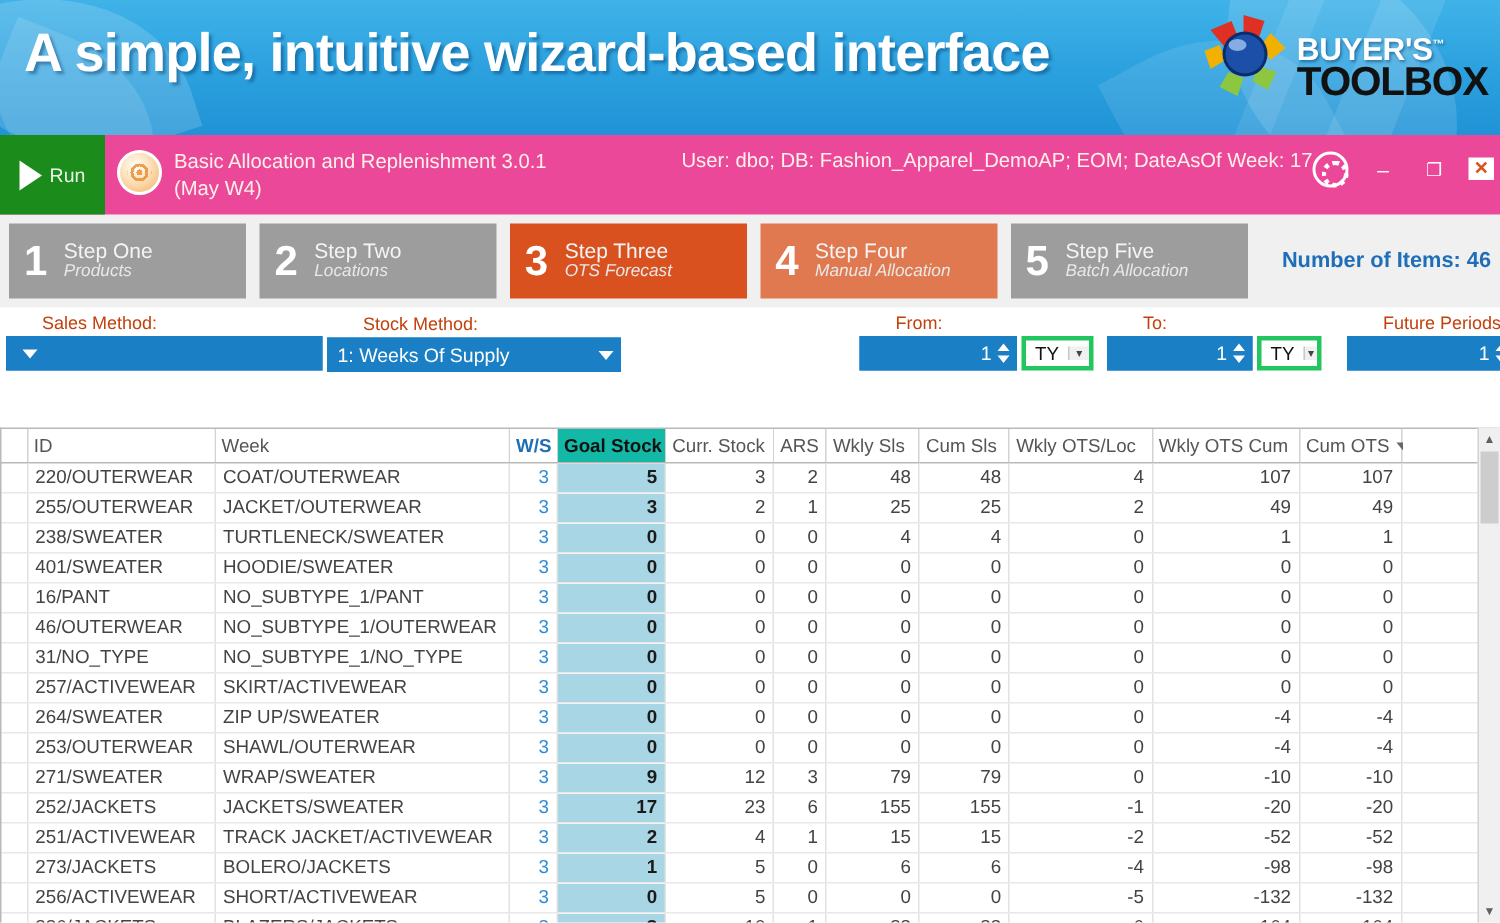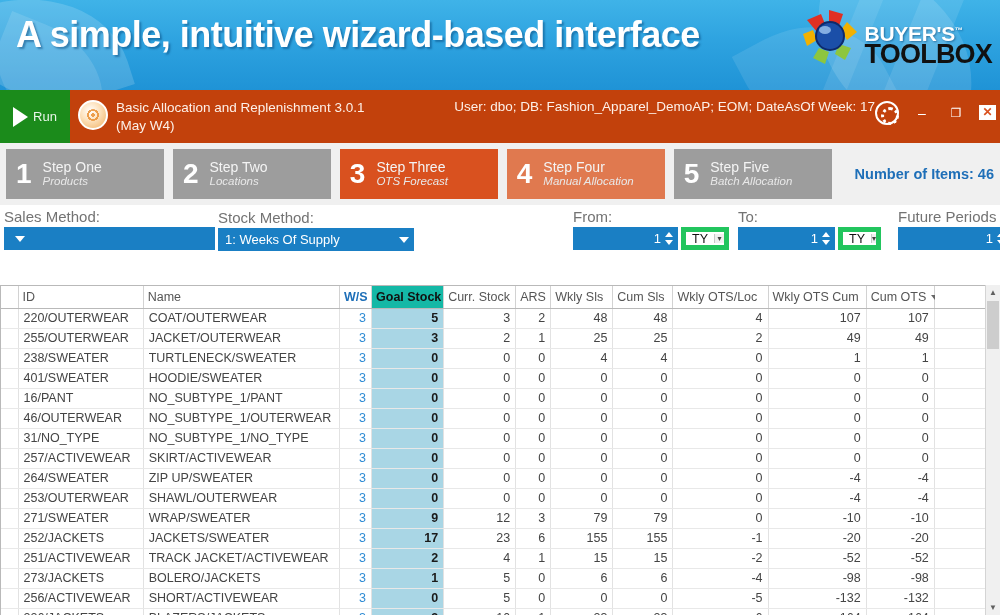--- a/index.html
+++ b/index.html
@@ -66,21 +66,21 @@
   .logo-l2 {
     font-size: 27px; font-weight: bold; color: #111111;
     letter-spacing: -0.8px;
   }
   .logo-tm { font-size: 8px; color: #ffffff; vertical-align: super; }
 
   
   .titlebar {
     position: relative;
     width: 1000px; height: 53px;
-    background: #c2410c;
+    background: #ec4899;
     display: flex; align-items: stretch;
   }
   .run-btn {
     width: 70px; background: #1b8b1b;
     display: flex; align-items: center; justify-content: center;
     gap: 5px; color: #e9f5e9; font-size: 13px; cursor: pointer;
   }
   .run-tri {
     width: 0; height: 0;
     border-left: 15px solid #ffffff;
@@ -158,22 +158,22 @@
     font-size: 14.5px; font-weight: bold; white-space: nowrap;
   }
 
   
   .filters {
     width: 1000px; height: 53px;
     background: #ffffff; position: relative;
   }
   .fgroup { position: absolute; }
   .flabel {
-    font-size: 15px; color: #737373; display: block;
-    margin-bottom: 2px; white-space: nowrap;
+    font-size: 12px; color: #c2410c; display: block;
+    margin-bottom: 2px; white-space: nowrap; margin-left: 24px;
   }
   .combo {
     height: 23px; background: #1a7fc4; border: 1px solid #1a7fc4;
     color: #ffffff; font-size: 13px;
     display: flex; align-items: center;
     padding: 0 4px 0 6px; cursor: pointer;
   }
   .combo .cval { flex: 1; white-space: nowrap; overflow: hidden; }
   .caret-d {
     width: 0; height: 0; margin-left: 4px;
@@ -194,21 +194,21 @@
   }
   .spin-arrows i {
     display: block; width: 0; height: 0;
     border-left: 4px solid transparent;
     border-right: 4px solid transparent;
   }
   .spin-arrows i.up   { border-bottom: 5px solid #ffffff; }
   .spin-arrows i.down { border-top: 5px solid #ffffff; }
   .smallsel {
     height: 23px; display: flex; align-items: center;
-    border: 5px solid #22c55e; background: #ffffff;
+    border: 3px solid #22c55e; background: #ffffff;
     font-size: 12.5px; cursor: pointer;
   }
   .smallsel .ssval {
     padding: 0 6px; display: flex; align-items: center; color: #111;
   }
   .smallsel .ssbtn {
     width: 17px; background: #f0f0f0; border-left: 1px solid #c8c8c8;
     display: flex; align-items: center; justify-content: center;
     font-size: 8px; color: #444;
   }
@@ -454,21 +454,21 @@
         <col style="width: 60px;">
         <col style="width: 95px;">
         <col style="width: 98px;">
         <col style="width: 68px;">
         <col style="width: 65px;">
       </colgroup>
     <thead>
         <tr id="grid-head">
           <th class="rowsel-h"></th>
           <th class=""><span>ID</span></th>
-          <th class=""><span>Name</span></th>
+          <th class=""><span>Week</span></th>
           <th class="ws num"><span>W/S</span></th>
           <th class=" goal num"><span>Goal Stock</span></th>
           <th class=" num"><span>Curr. Stock</span></th>
           <th class=" num"><span>ARS</span></th>
           <th class=" num"><span>Wkly Sls</span></th>
           <th class=" num"><span>Cum Sls</span></th>
           <th class=" num"><span>Wkly OTS/Loc</span></th>
           <th class=" num"><span>Wkly OTS Cum</span></th>
           <th class=" num"><span>Cum OTS</span><span class="hdr-caret"></span></th>
           <th class=""><span></span></th>

